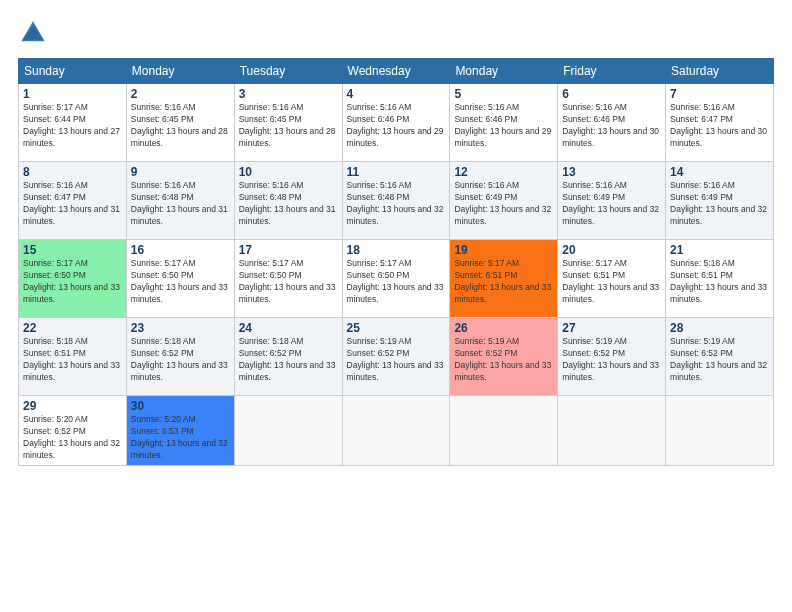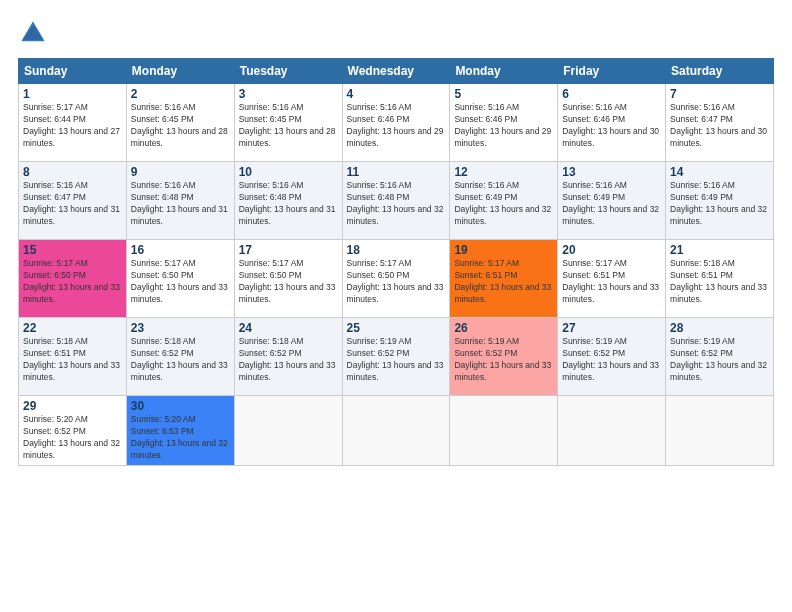--- a/index.html
+++ b/index.html
@@ -56,21 +56,21 @@
       width: 100%;
       border-collapse: collapse;
       table-layout: fixed;
     }
     .calendar-table th {
       background-color: #2e6da4;
       color: #fff;
       text-align: left;
       padding: 5px 5px;
       font-size: 12px;
-      font-weight: bold;
+      font-weight: normal;
       border: 1px solid #2e6da4;
     }
     .calendar-table td {
       vertical-align: top;
       border: 1px solid #ccc;
       padding: 3px 4px;
       font-size: 9px;
       color: #333;
       height: 78px;
       background: #fff;
@@ -244,21 +244,21 @@
           <td style="background: rgb(240, 244, 248);">
         <span class="day-num">14</span>
         <div class="day-info">
           Sunrise: 5:16 AM<br>
           Sunset: 6:49 PM<br>
           Daylight: 13 hours and 32 minutes.
         </div>
       </td>
         </tr>
         <tr>
-          <td style="background: #ec4899;">
+          <td style="background: #86efac;">
         <span class="day-num">15</span>
         <div class="day-info">
           Sunrise: 5:17 AM<br>
           Sunset: 6:50 PM<br>
           Daylight: 13 hours and 33 minutes.
         </div>
       </td>
           <td style="background: rgb(255, 255, 255);">
         <span class="day-num">16</span>
         <div class="day-info">

